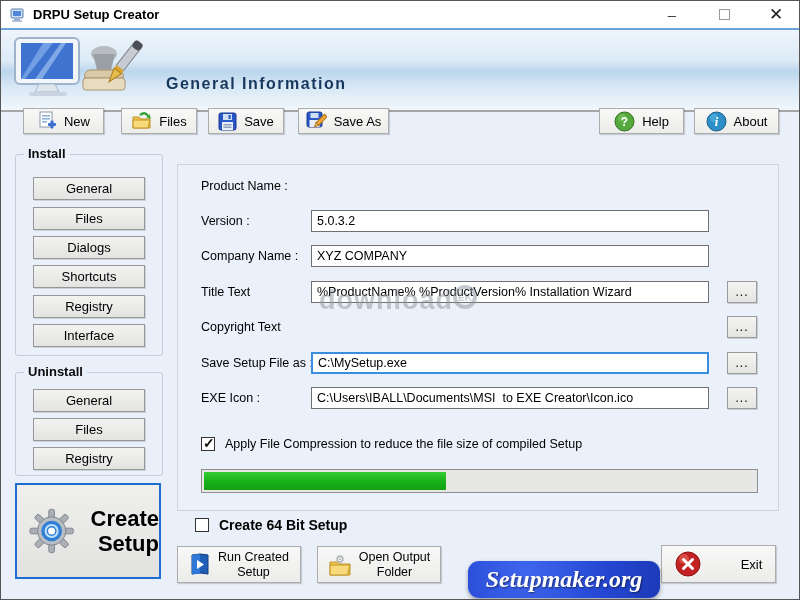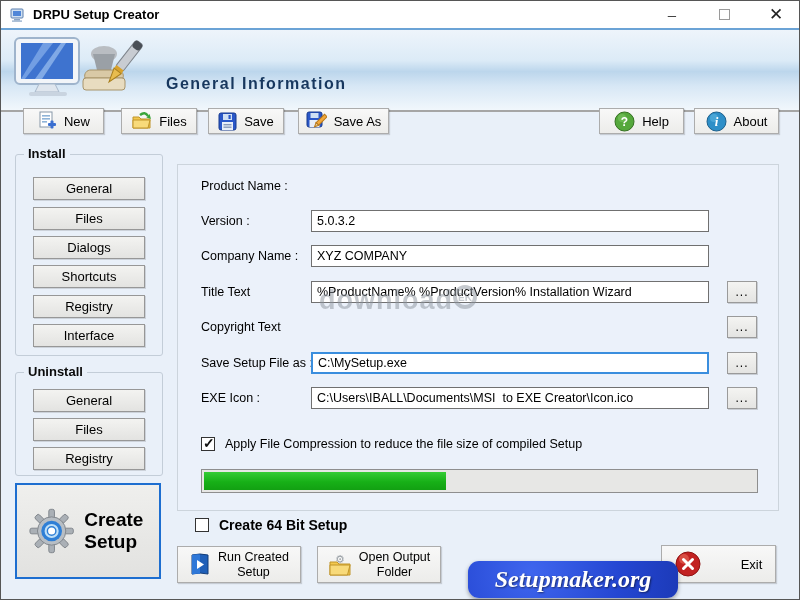--- a/index.html
+++ b/index.html
@@ -38,21 +38,21 @@
     justify-content:center;background:linear-gradient(#f3f3f1,#e3e3e1);border:1px solid #979797;
     box-shadow:1px 1px 0 rgba(0,0,0,.12);font-size:13px;cursor:pointer}
 
   .groupbox{position:absolute;left:14px;width:148px;border:1px solid #c3cdd8;border-radius:3px}
   .group-label{position:absolute;left:8px;top:-9px;background:#e9f0f9;padding:0 4px;
     font-size:13px;font-weight:700;color:#0a0a0a}
 
   .create-setup{position:absolute;left:14px;top:482px;width:146px;height:96px;
     background:linear-gradient(#efefed,#e2e2e0);border:2px solid #1d6ed0;cursor:pointer;
     display:flex;align-items:center;justify-content:flex-start;gap:10px;padding-left:12px}
-  .create-setup-label{font-size:19px;font-weight:700;color:#000;line-height:1.15;text-align:left;width:76px}
+  .create-setup-label{font-size:22px;font-weight:700;color:#000;line-height:1.15;text-align:right;width:76px}
 
   
   .form-panel{position:absolute;left:176px;top:163px;width:602px;height:347px;
     border:1px solid #ccd4dc;background:#ebf1fa}
   .form-row{position:absolute;left:176px;width:602px;height:24px}
   .flabel{position:absolute;left:24px;top:4px;font-size:12.5px;color:#000}
   .finput{position:absolute;left:134px;top:0;width:398px;height:22px;border:1px solid #707070;
     background:#fff;font-size:12.5px;padding:0 5px;font-family:"Liberation Sans",sans-serif;color:#000}
   .finput.focused{border:2px solid #3a8ede}
   .fbrowse{position:absolute;left:550px;top:0;width:30px;height:22px;font-size:12px;
@@ -67,21 +67,21 @@
   .chk-row{position:absolute;display:flex;align-items:center;gap:10px}
   .chk-label{font-size:12.5px;color:#000}
   .chk-label.big{font-size:14px;font-weight:700}
 
   .progress{position:absolute;left:200px;top:468px;width:557px;height:24px;
     border:1px solid #8e8e8e;background:#e7e7e5;padding:2px}
   .progress-fill{height:100%;background:linear-gradient(#35cc35,#17b017 55%,#12a012);width:0}
 
   
   .bigbtn{flex-direction:row;font-size:12.5px;line-height:1.2;text-align:center}
-  .badge{position:absolute;left:467px;top:560px;width:210px;height:37px;border-radius:11px;
+  .badge{position:absolute;left:467px;top:560px;width:192px;height:37px;border-radius:11px;
     background:radial-gradient(circle at 30% 30%,#3f66ee,#2446d2 60%,#1c3ab8);
     box-shadow:0 2px 4px rgba(0,0,0,.35);display:flex;align-items:center;justify-content:center}
   .badge span{font-family:"Liberation Serif",serif;font-style:italic;font-weight:700;
     font-size:24px;color:#fff;text-shadow:1px 1px 2px rgba(0,0,0,.5)}
 
   .dl-watermark{position:absolute;left:318px;top:284px;display:flex;align-items:flex-start;
     opacity:.5;pointer-events:none}
   .dl-watermark .txt{font-size:27px;font-weight:700;letter-spacing:1px;color:#8d959e}
   .dl-watermark .circ{width:24px;height:24px;border:4px solid #8d959e;border-radius:50%;
     display:flex;align-items:center;justify-content:center;font-size:10px;font-weight:700;color:#8d959e}

